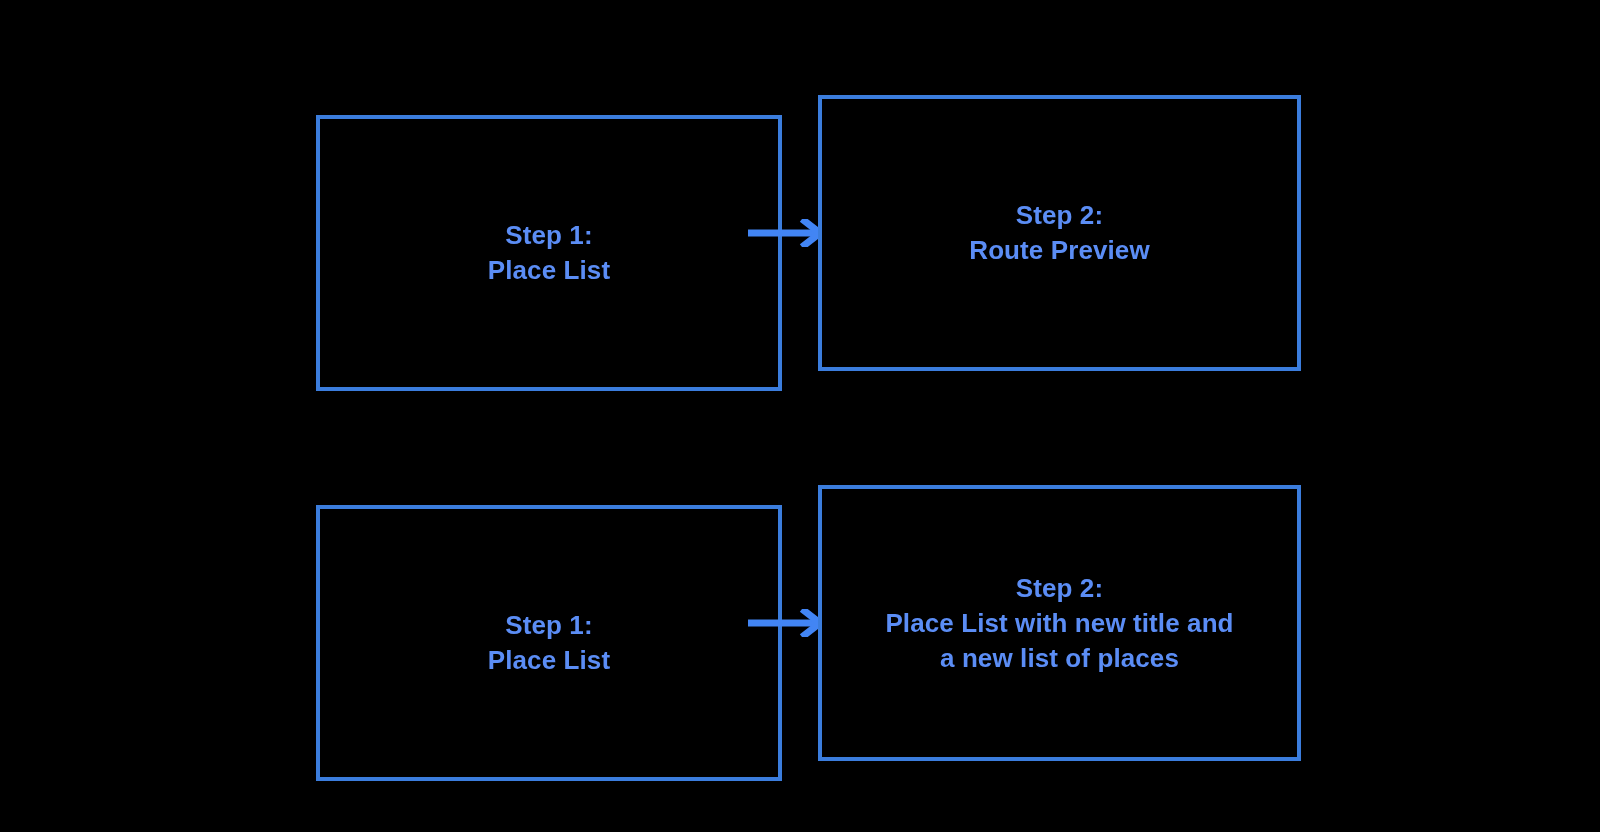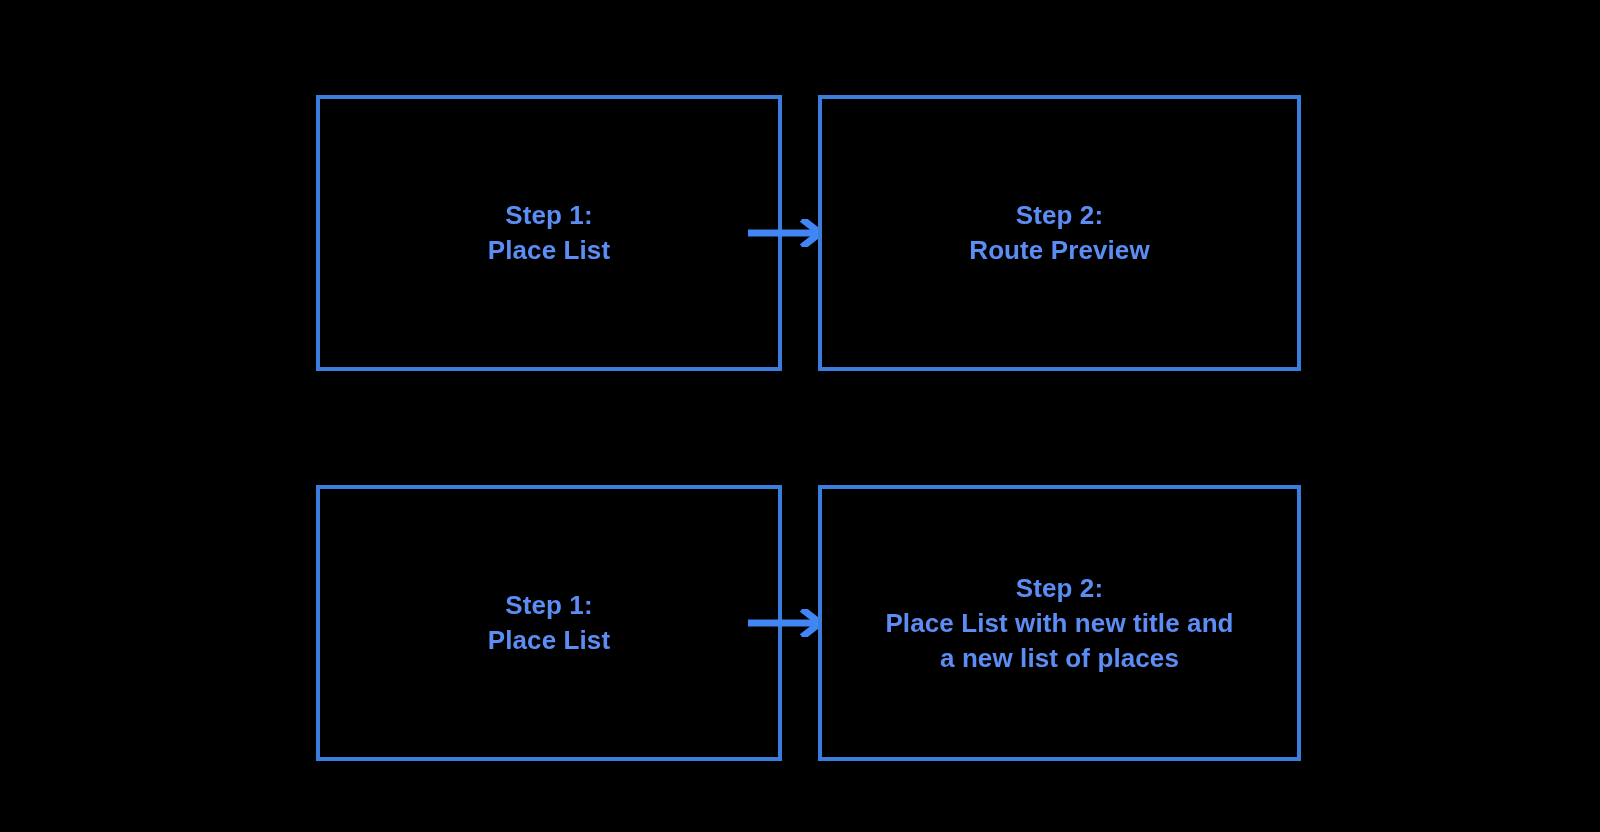--- a/index.html
+++ b/index.html
@@ -33,21 +33,21 @@
     top: 0;
     width: 466px;
     height: 276px;
     box-sizing: border-box;
     border: 4px solid #3b7ddd;
     background: #000000;
     display: flex;
     align-items: center;
     justify-content: center;
   }
-  .step-box.left  { left: 316px; }
+  .step-box.left  { left: 316px; margin-top: 20px; }
   .step-box.right { left: 818px; width: 483px; }
 
   .step-label {
     color: #5b8df5;
     font-size: 26px;
     font-weight: bold;
     line-height: 35px;
     text-align: center;
     white-space: pre-line;
     letter-spacing: 0.1px;

